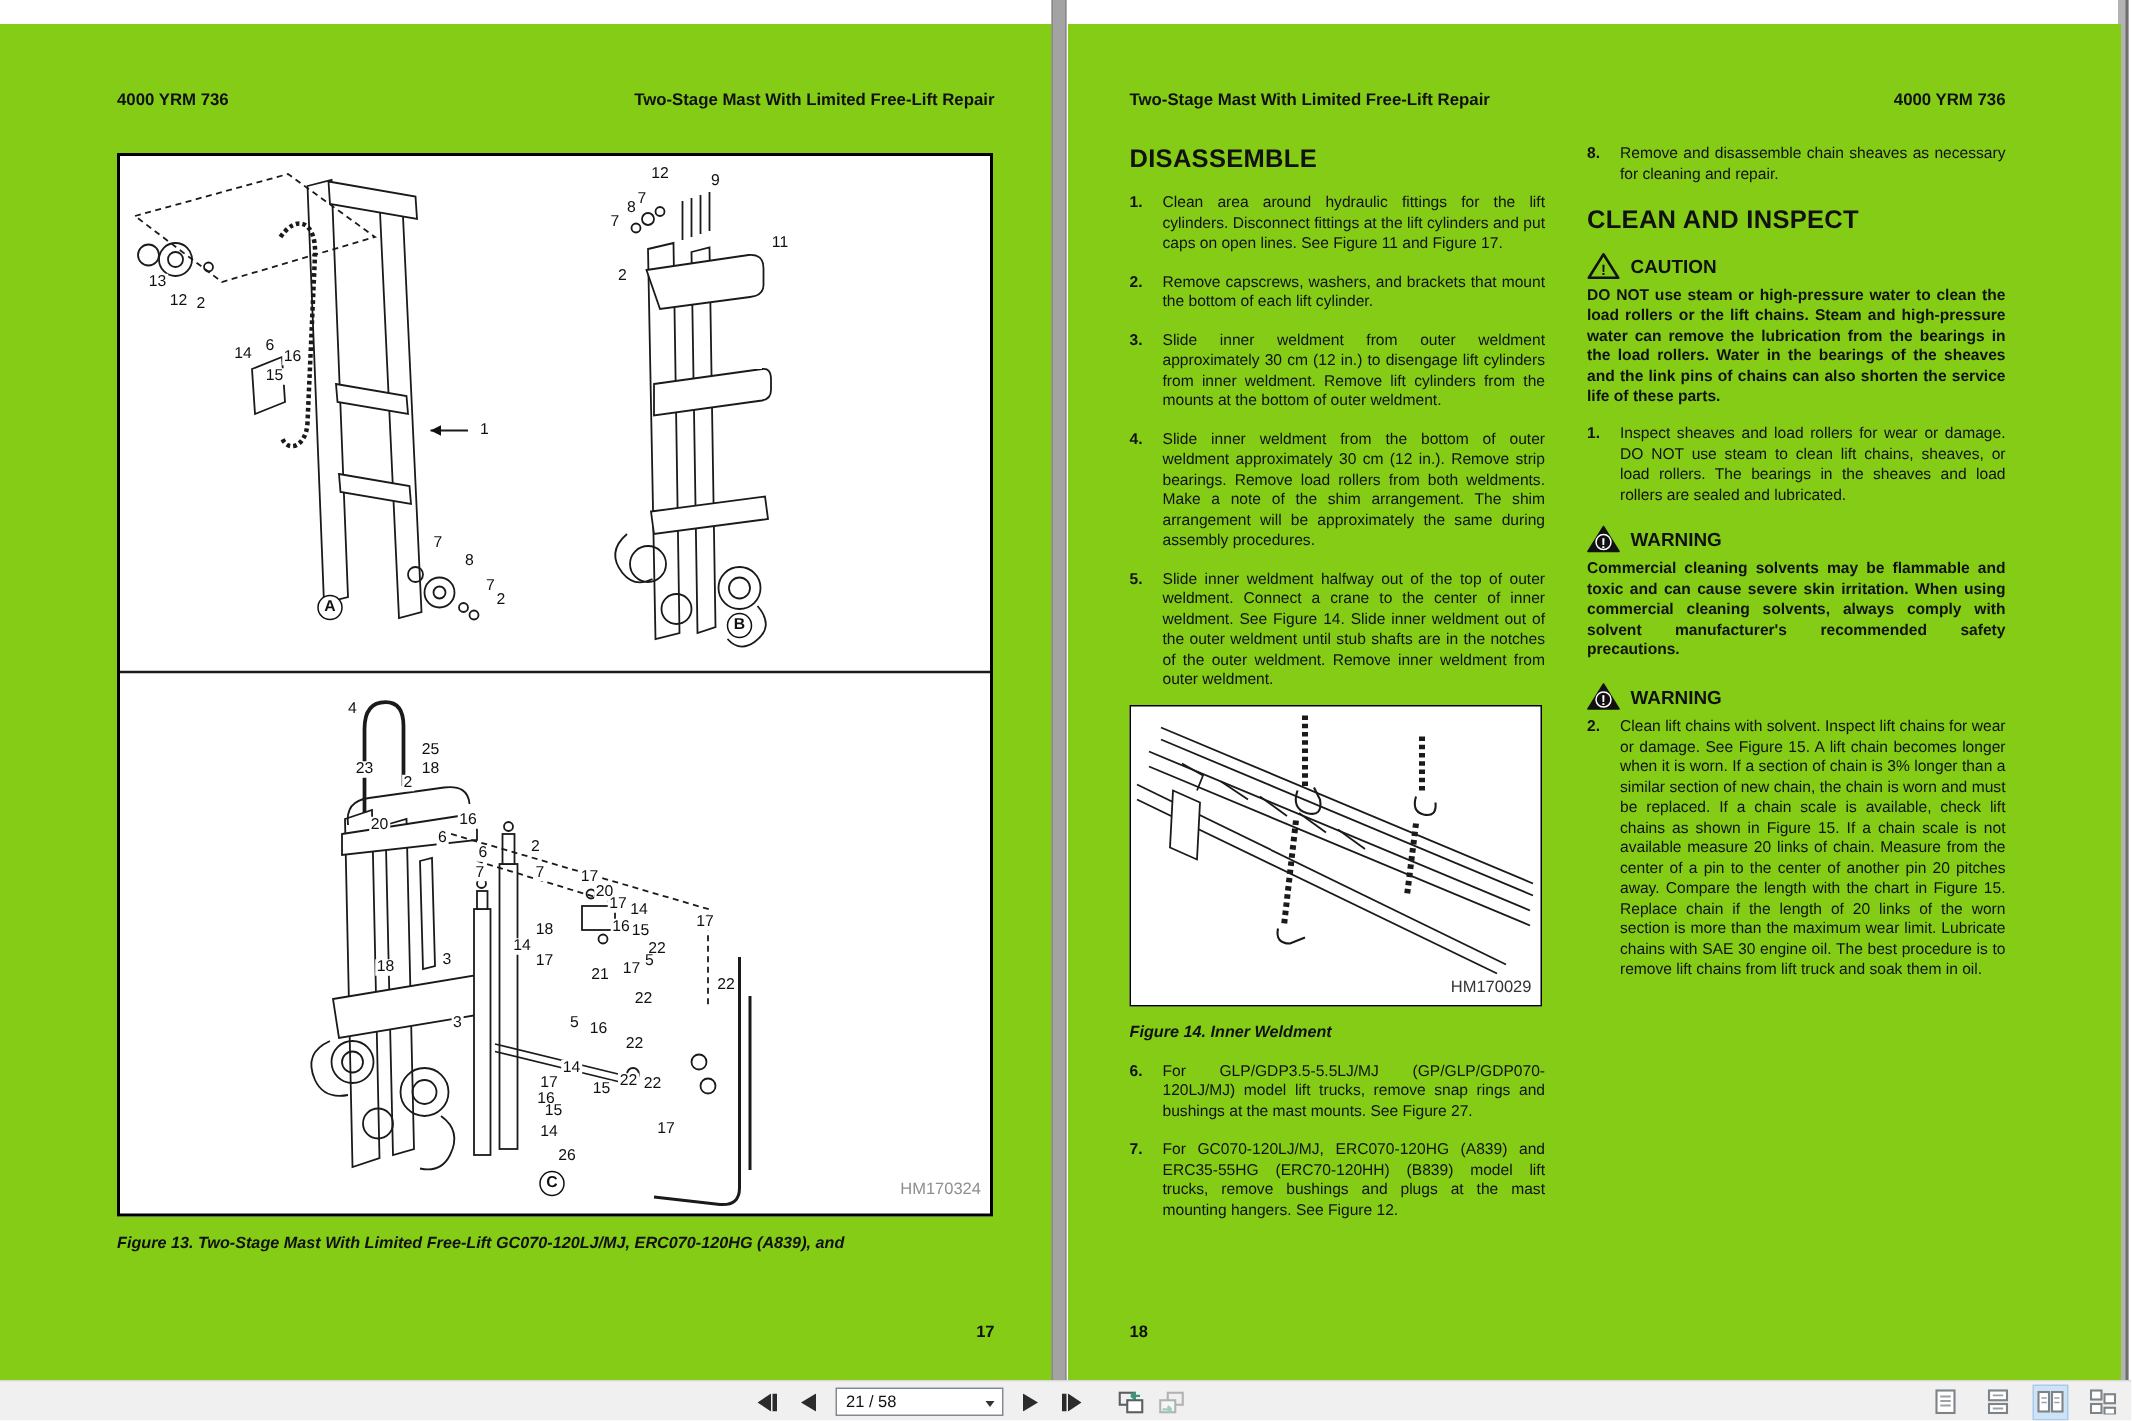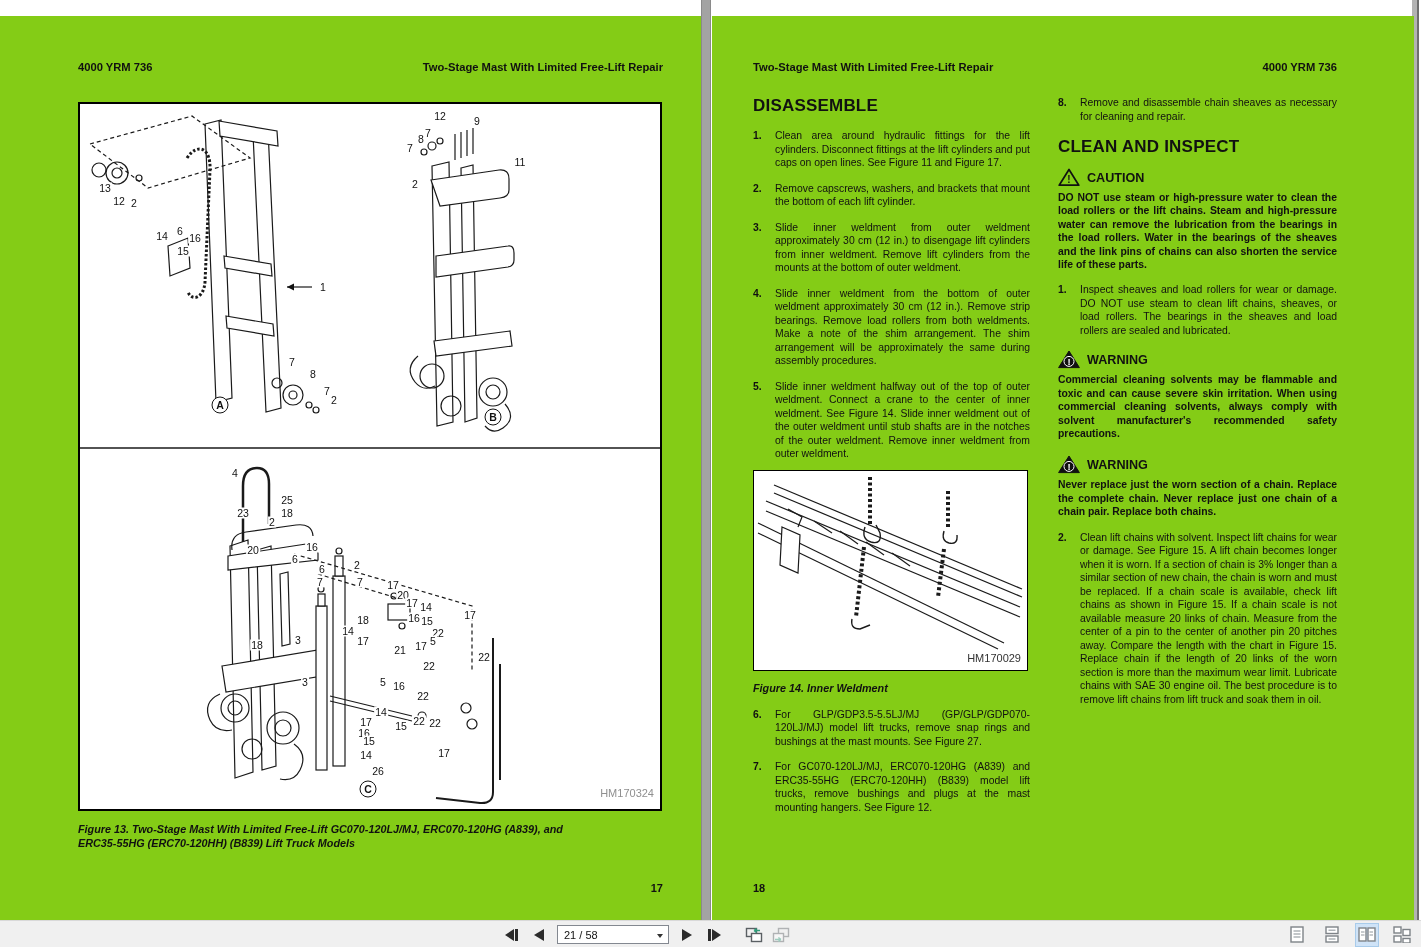--- a/index.html
+++ b/index.html
@@ -202,21 +202,20 @@
         <span class="co" style="left: 286px; top: 651px;">14</span>
         <span class="co" style="left: 298px; top: 667px;">26</span>
         <span class="co" style="left: 364px; top: 649px;">17</span>
         <span class="co circ" style="left: 288px; top: 685px;">C</span>
       </div>
     <span class="fig-code" style="right:6px;bottom:10px;">HM170324</span>
   </div>
 
   <div style="position:absolute;left:78px;top:806px;width:584px;">
     <div class="fig-caption">Figure 13. Two-Stage Mast With Limited Free-Lift GC070-120LJ/MJ, ERC070-120HG (A839), and</div>
-    <div class="fig-caption">ERC35-55HG (ERC70-120HH) (B839) Lift Truck Models</div>
   </div>
 
   <span class="pagenum" style="right:39px;">17</span>
 </div>
 
 <div class="page-sep"></div>
 <div class="edge-strip"></div>
 
 <div class="page page-right">
   <span class="hdr" style="left:41px;">Two-Stage Mast With Limited Free-Lift Repair</span>
@@ -316,21 +315,20 @@
     <div class="warn-text" style="margin-bottom:15px;">Commercial cleaning solvents may be flammable and toxic and can cause severe skin irritation. When using commercial cleaning solvents, always comply with solvent manufacturer's recommended safety precautions.</div>
 
     <div class="warn-row">
       <svg width="22" height="19" viewBox="0 0 22 19">
         <path d="M11,1 L21.4,17.6 L0.6,17.6 Z" fill="#111" stroke="#111" stroke-linejoin="round"></path>
         <circle cx="11" cy="11.4" r="5" fill="none" stroke="#fff" stroke-width="1"></circle>
         <text x="11" y="15" font-size="9.5" font-weight="bold" text-anchor="middle" fill="#fff" font-family="Liberation Sans,sans-serif">!</text>
       </svg>
       <span class="warn-label">WARNING</span>
     </div>
-    <div class="warn-text">Never replace just the worn section of a chain.  Replace the complete chain.  Never replace just one chain of a chain pair. Replace both chains.</div>
 
     <div class="step">
       <span class="step-num">2.</span>
       <span class="step-text">Clean lift chains with solvent. Inspect lift chains for wear or damage.  See Figure 15.  A lift chain becomes longer when it is worn.  If a section of chain is 3% longer than a similar section of new chain, the chain is worn and must be replaced.  If a chain scale is available, check lift chains as shown in Figure 15. If a chain scale is not available measure 20 links of chain.  Measure from the center of a pin to the center of another pin 20 pitches away.  Compare the length with the chart in Figure 15.  Replace chain if the length of 20 links of the worn section is more than the maximum wear limit.  Lubricate chains with SAE 30 engine oil.  The best procedure is to remove lift chains from lift truck and soak them in oil.</span>
       </div>
   </div>
 
   <span class="pagenum" style="left:41px;">18</span>
 </div>
 

